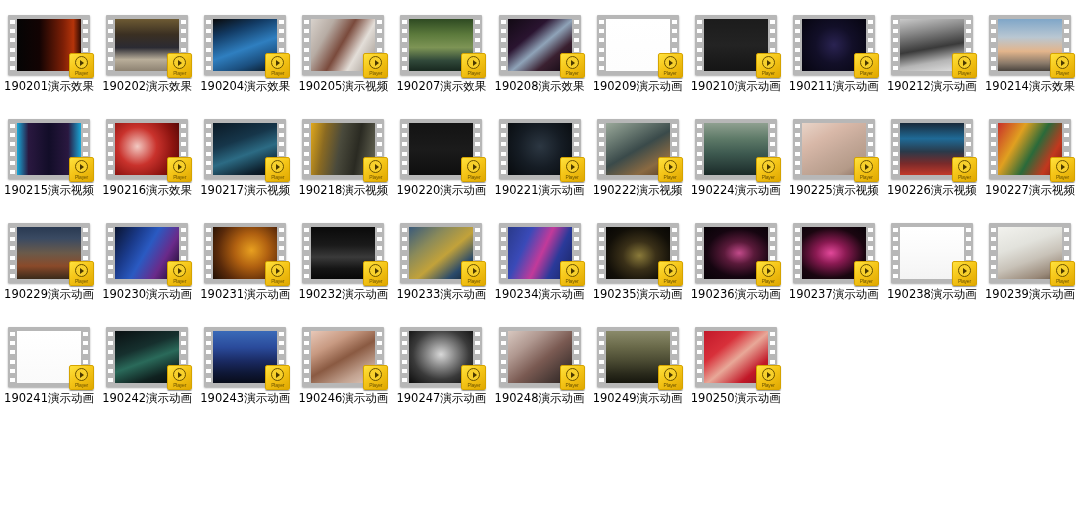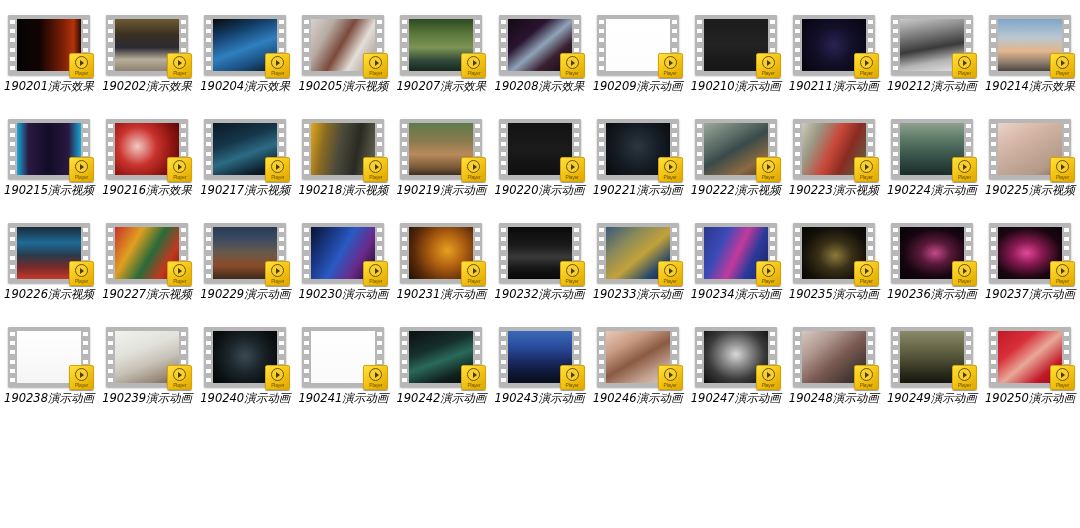--- a/index.html
+++ b/index.html
@@ -56,21 +56,20 @@
   }
   .badge .btxt{
     font-size:5px;line-height:6px;color:#6b5200;
     transform:scaleY(.9);letter-spacing:-.2px;margin-top:1px;
     font-family:"Liberation Sans",sans-serif;
   }
   .label{
     margin-top:4px;font-size:11.5px;line-height:14px;color:#000;
     white-space:nowrap;text-align:center;
     font-family:"DejaVu Sans","Liberation Sans",sans-serif;
-    font-style:italic;
   }
 </style>
 </head>
 <body style="background: rgb(255, 255, 255);">
 
 <div id="grid">
   <div class="cell">
     <div class="thumb-wrap">
       <div class="film">
         <div class="perf">
@@ -531,50 +530,20 @@
         </div>
       </div>
       <div class="badge">
         <span class="circ"></span>
         <span class="btxt">Player</span>
       </div>
     </div>
     <div class="label">190218演示视频</div>
   </div>
 
-  <div class="cell">
-    <div class="thumb-wrap">
-      <div class="film">
-        <div class="perf">
-          <i></i>
-            <i></i>
-            <i></i>
-            <i></i>
-            <i></i>
-            <i></i>
-        </div>
-        <div class="pic">
-          <div class="art" style="background: linear-gradient(rgb(94, 122, 74) 0%, rgb(138, 122, 80) 35%, rgb(185, 138, 90) 60%, rgb(122, 90, 58) 85%, rgb(62, 46, 30) 100%);"></div>
-        </div>
-        <div class="perf">
-          <i></i>
-            <i></i>
-            <i></i>
-            <i></i>
-            <i></i>
-            <i></i>
-        </div>
-      </div>
-      <div class="badge">
-        <span class="circ"></span>
-        <span class="btxt">Player</span>
-      </div>
-    </div>
-    <div class="label">190219演示动画</div>
-  </div>
 
   <div class="cell">
     <div class="thumb-wrap">
       <div class="film">
         <div class="perf">
           <i></i>
             <i></i>
             <i></i>
             <i></i>
             <i></i>
@@ -655,50 +624,20 @@
         </div>
       </div>
       <div class="badge">
         <span class="circ"></span>
         <span class="btxt">Player</span>
       </div>
     </div>
     <div class="label">190222演示视频</div>
   </div>
 
-  <div class="cell">
-    <div class="thumb-wrap">
-      <div class="film">
-        <div class="perf">
-          <i></i>
-            <i></i>
-            <i></i>
-            <i></i>
-            <i></i>
-            <i></i>
-        </div>
-        <div class="pic">
-          <div class="art" style="background: linear-gradient(115deg, rgb(207, 201, 184) 0%, rgb(154, 154, 134) 22%, rgb(200, 71, 58) 48%, rgb(138, 43, 34) 68%, rgb(90, 106, 74) 100%);"></div>
-        </div>
-        <div class="perf">
-          <i></i>
-            <i></i>
-            <i></i>
-            <i></i>
-            <i></i>
-            <i></i>
-        </div>
-      </div>
-      <div class="badge">
-        <span class="circ"></span>
-        <span class="btxt">Player</span>
-      </div>
-    </div>
-    <div class="label">190223演示视频</div>
-  </div>
 
   <div class="cell">
     <div class="thumb-wrap">
       <div class="film">
         <div class="perf">
           <i></i>
             <i></i>
             <i></i>
             <i></i>
             <i></i>
@@ -1152,50 +1091,20 @@
         </div>
       </div>
       <div class="badge">
         <span class="circ"></span>
         <span class="btxt">Player</span>
       </div>
     </div>
     <div class="label">190239演示动画</div>
   </div>
 
-  <div class="cell">
-    <div class="thumb-wrap">
-      <div class="film">
-        <div class="perf">
-          <i></i>
-            <i></i>
-            <i></i>
-            <i></i>
-            <i></i>
-            <i></i>
-        </div>
-        <div class="pic">
-          <div class="art" style="background: radial-gradient(circle at 50% 48%, rgb(58, 74, 82) 0%, rgb(26, 36, 42) 42%, rgb(10, 16, 18) 75%, rgb(5, 8, 9) 100%);"></div>
-        </div>
-        <div class="perf">
-          <i></i>
-            <i></i>
-            <i></i>
-            <i></i>
-            <i></i>
-            <i></i>
-        </div>
-      </div>
-      <div class="badge">
-        <span class="circ"></span>
-        <span class="btxt">Player</span>
-      </div>
-    </div>
-    <div class="label">190240演示动画</div>
-  </div>
 
   <div class="cell">
     <div class="thumb-wrap">
       <div class="film">
         <div class="perf">
           <i></i>
             <i></i>
             <i></i>
             <i></i>
             <i></i>

